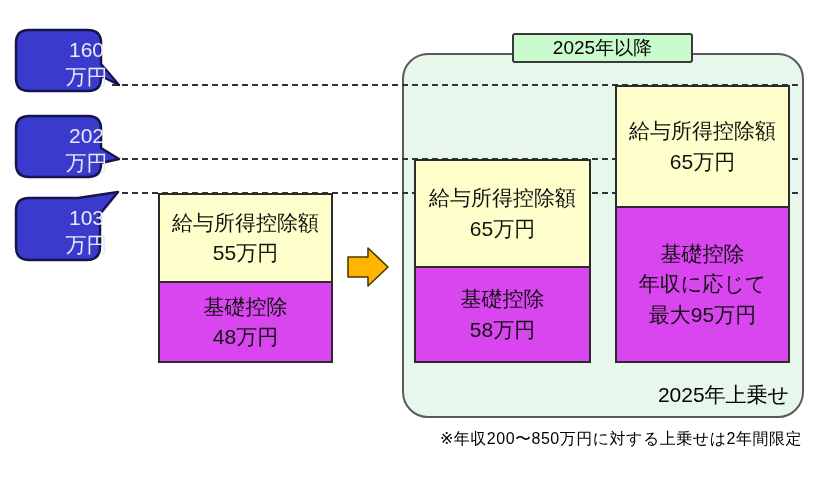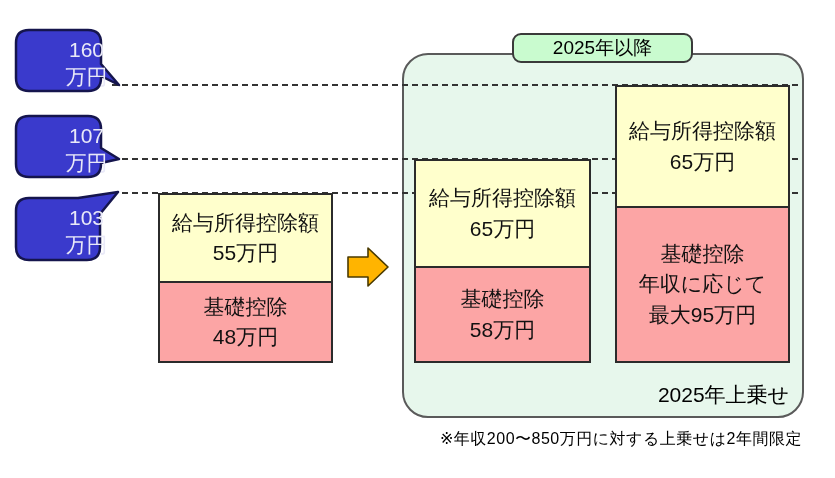--- a/index.html
+++ b/index.html
@@ -14,31 +14,31 @@
   .dash{position:absolute;left:112px;width:686px;height:0;border-top:2px dashed #333;z-index:2;}
   .dash.l160{top:84px;}
   .dash.l123{top:158px;}
   .dash.l103{top:192px;}
 
   
   .seg{position:absolute;border:2px solid #2b2b2b;box-sizing:border-box;z-index:3;
     display:flex;align-items:center;justify-content:center;text-align:center;
     font-size:21px;line-height:1.45;white-space:pre-line;}
   .seg.yellow{background:#ffffcc;}
-  .seg.gray{background:#fca5a5;}
+  .seg.gray{background:#d946ef;}
 
   .col-label{position:absolute;z-index:3;text-align:center;font-size:21px;color:#000;}
 
   
   .bubble-svg{position:absolute;z-index:6;}
   .bubble-text{position:absolute;z-index:7;width:85px;text-align:center;
     font-size:21px;line-height:1.3;color:#e9e9f8;white-space:pre-line;padding-left:28px;}
 
   .banner{position:absolute;left:512px;top:33px;width:181px;height:30px;z-index:5;
-    background:#c9fbcf;border:2px solid #3a3a3a;border-radius:9px;box-sizing:border-box;
+    background:#c9fbcf;border:2px solid #3a3a3a;border-radius:3px;box-sizing:border-box;
     display:flex;align-items:center;justify-content:center;font-size:19px;color:#000;}
 
   .arrow-svg{position:absolute;left:346px;top:245px;z-index:3;}
 
   .note{position:absolute;right:33px;top:429px;z-index:2;font-size:16px;color:#000;
     letter-spacing:0.5px;margin-left:12px;}
 </style>
 </head>
 <body>
 
@@ -54,21 +54,21 @@
 
   <svg class="bubble-svg" style="left:14px;top:26px;" width="112" height="72" viewBox="0 0 112 72">
     <path d="M 15,4 H 74 Q 87,4 87,17 V 38 L 105,59 L 87,50 V 52 Q 87,65 74,65 H 15 Q 2,65 2,52 V 17 Q 2,4 15,4 Z" fill="#3a3acc" stroke="#15154d" stroke-width="2.5" stroke-linejoin="round"></path>
   </svg>
   <div class="bubble-text" style="left:16px;top:36px;">160
 万円</div>
 
   <svg class="bubble-svg" style="left:14px;top:112px;" width="112" height="72" viewBox="0 0 112 72">
     <path d="M 15,4 H 74 Q 87,4 87,17 V 36 L 105,47 L 87,51 V 52 Q 87,65 74,65 H 15 Q 2,65 2,52 V 17 Q 2,4 15,4 Z" fill="#3a3acc" stroke="#15154d" stroke-width="2.5" stroke-linejoin="round"></path>
   </svg>
-  <div class="bubble-text" style="left:16px;top:122px;">107
+  <div class="bubble-text" style="left:16px;top:122px;">202
 万円</div>
 
   <svg class="bubble-svg" style="left:14px;top:186px;" width="112" height="78" viewBox="0 0 112 78">
     <path d="M 15,12 H 64 L 104,6 L 86,28 V 61 Q 86,74 73,74 H 15 Q 2,74 2,61 V 25 Q 2,12 15,12 Z" fill="#3a3acc" stroke="#15154d" stroke-width="2.5" stroke-linejoin="round"></path>
   </svg>
   <div class="bubble-text" style="left:16px;top:204px;">103
 万円</div>
 
   <div class="seg yellow" style="left:158px;top:193px;width:175px;height:90px;">給与所得控除額
 55万円</div>

